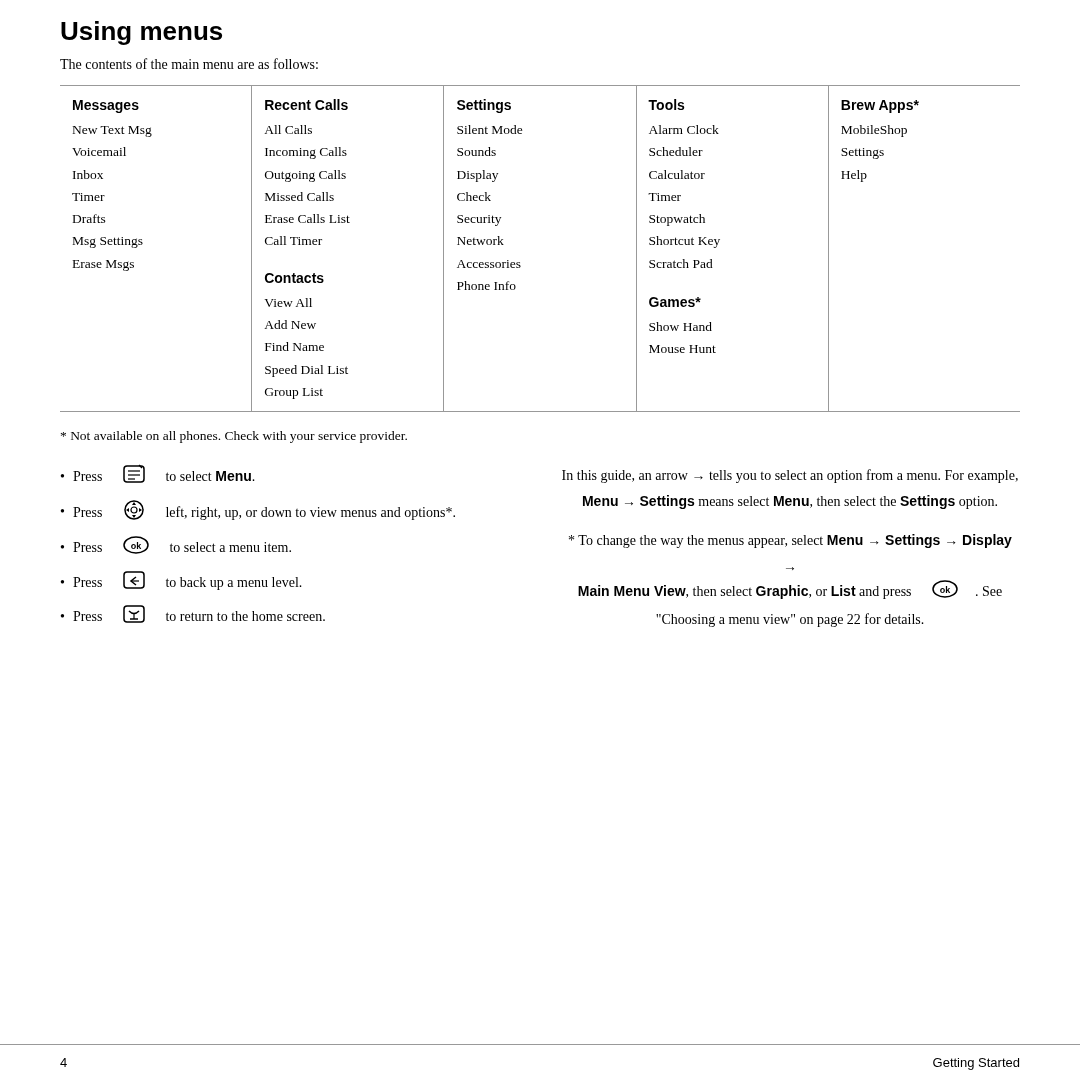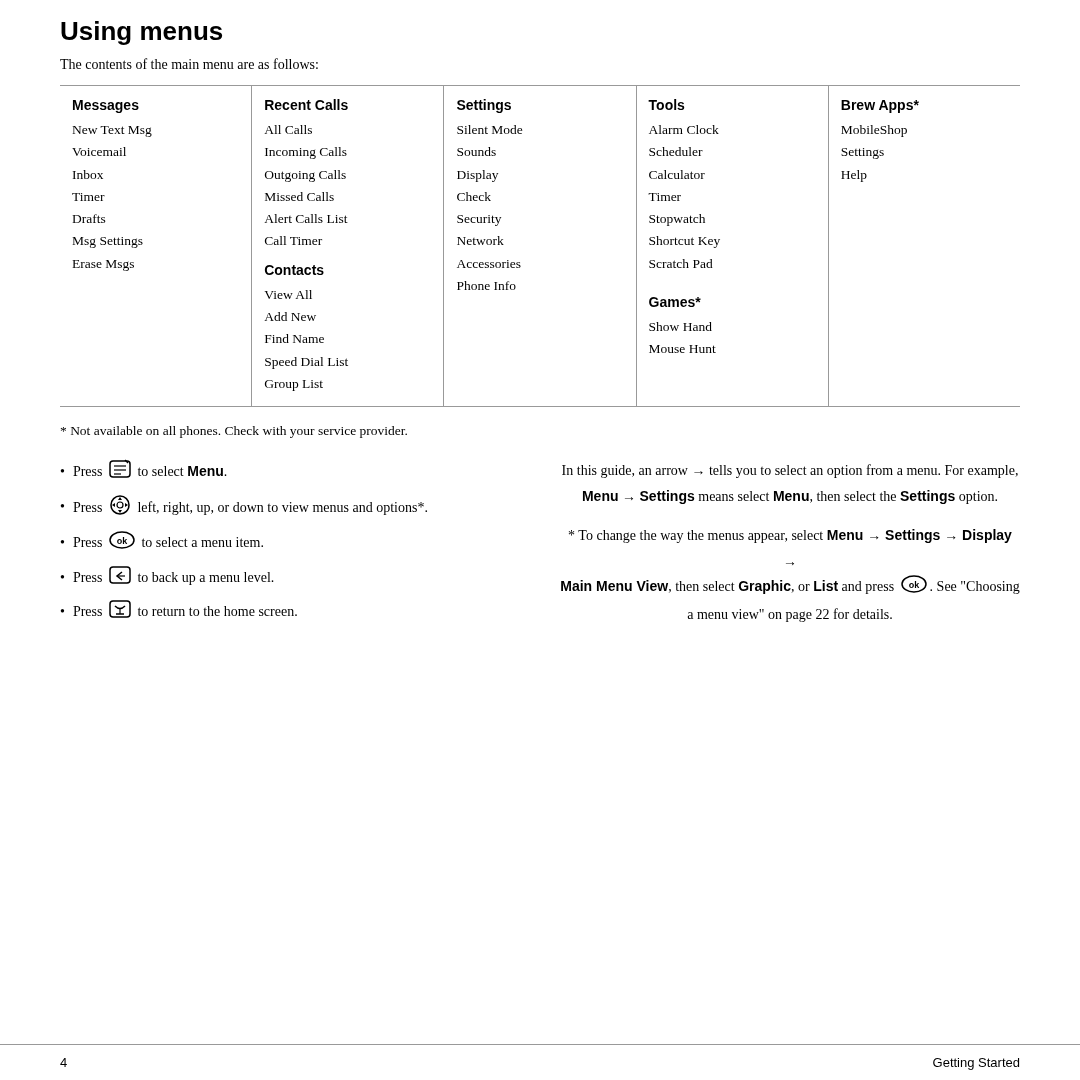--- a/index.html
+++ b/index.html
@@ -105,21 +105,21 @@
     }
 
     .bullet-text {
       flex: 1;
     }
 
     
     .icon-inline {
       display: inline-block;
       vertical-align: middle;
-      margin: 0 3px;
+      margin: 0 17px;
     }
 
     b, strong {
       font-family: Arial, Helvetica, sans-serif;
       font-weight: bold;
     }
 
     .bottom-bar {
       position: absolute;
       bottom: 0;
@@ -155,23 +155,23 @@
       <div class="menu-col-item">Msg Settings</div>
       <div class="menu-col-item">Erase Msgs</div>
     </div>
 
     <div class="menu-col">
       <div class="menu-col-header">Recent Calls</div>
       <div class="menu-col-item">All Calls</div>
       <div class="menu-col-item">Incoming Calls</div>
       <div class="menu-col-item">Outgoing Calls</div>
       <div class="menu-col-item">Missed Calls</div>
-      <div class="menu-col-item">Alert Calls List</div>
+      <div class="menu-col-item">Erase Calls List</div>
       <div class="menu-col-item">Call Timer</div>
-      <div style="margin-top:6px;">
+      <div style="margin-top:14px;">
         <div class="menu-col-header">Contacts</div>
         <div class="menu-col-item">View All</div>
         <div class="menu-col-item">Add New</div>
         <div class="menu-col-item">Find Name</div>
         <div class="menu-col-item">Speed Dial List</div>
         <div class="menu-col-item">Group List</div>
       </div>
     </div>
 
     <div class="menu-col">

